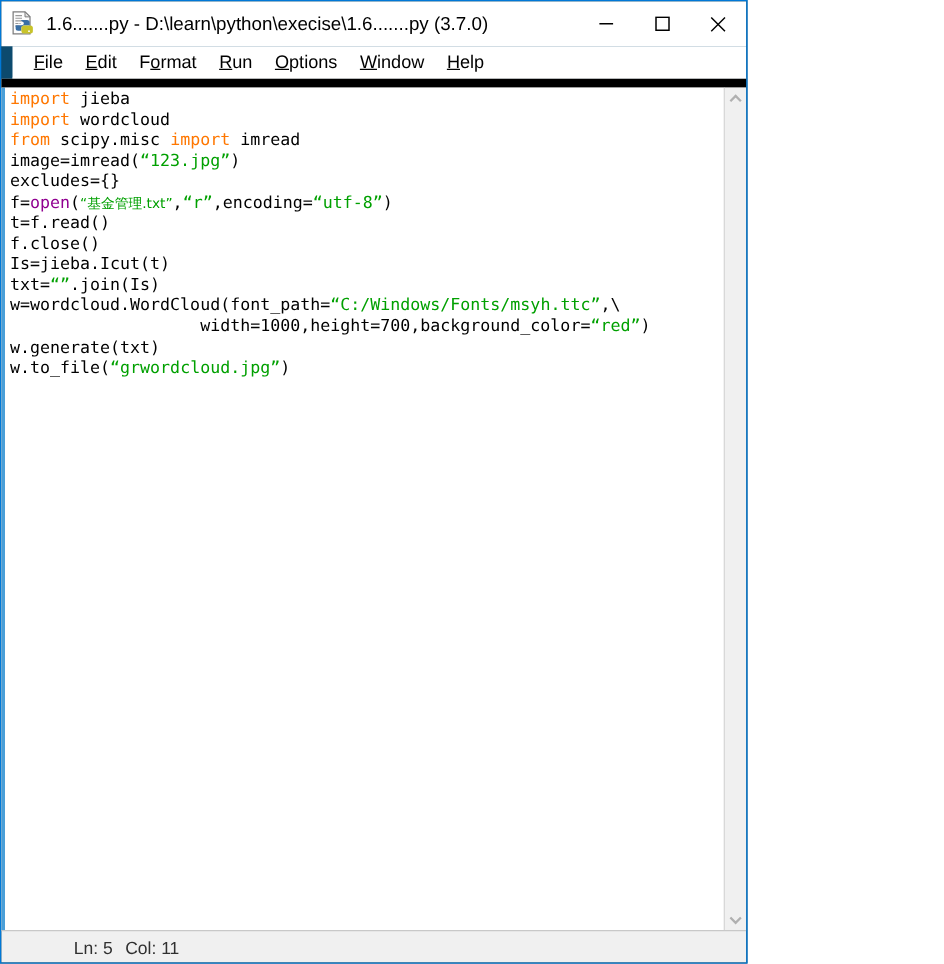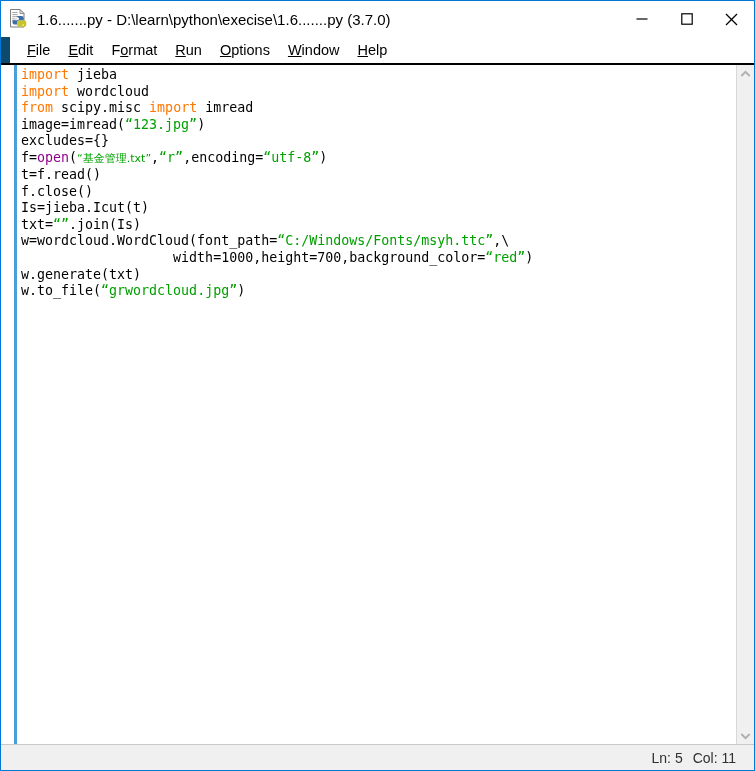--- a/index.html
+++ b/index.html
@@ -5,21 +5,21 @@
   html, body {
     margin: 0;
     padding: 0;
     background: #ffffff;
   }
   body {
     font-family: "Liberation Sans", sans-serif;
   }
   #window {
     position: relative;
-    width: 755px;
+    width: 598px;
     height: 771px;
     box-sizing: border-box;
     background: #0c4a6e;
     border: 1px solid #0078d7;
     overflow: hidden;
     display: flex;
     flex-direction: column;
   }
   
   #titlebar {
@@ -84,23 +84,22 @@
     white-space: nowrap;
     cursor: default;
   }
   .menu-item u { text-decoration: underline; }
   
   #editor-wrap {
     flex: 1 1 auto;
     display: flex;
     position: relative;
     background: #ffffff;
-    border-top: 2px solid #000000;
+    border-top: 7px solid #000000;
     overflow: hidden;
-    padding-left: 13px;
   }
   #editor-left-accent {
     width: 3px;
     min-width: 3px;
     background: #4a9fd8;
   }
   #code-area {
     flex: 1 1 auto;
     background: #ffffff;
     padding: 2px 0 0 4px;
@@ -145,21 +144,20 @@
     background: #f0f0f0;
   }
   
   #statusbar {
     height: 25px;
     min-height: 25px;
     background: #f0f0f0;
     border-top: 1px solid #c8c8c8;
     display: flex;
     align-items: center;
-    justify-content: flex-end;
     padding-right: 18px;
     position: relative;
     padding-left: 48px;
   }
   .status-cell {
     font-family: "Liberation Sans", sans-serif;
     font-size: 14px;
     color: #303030;
     margin-left: 10px;
     white-space: nowrap;

